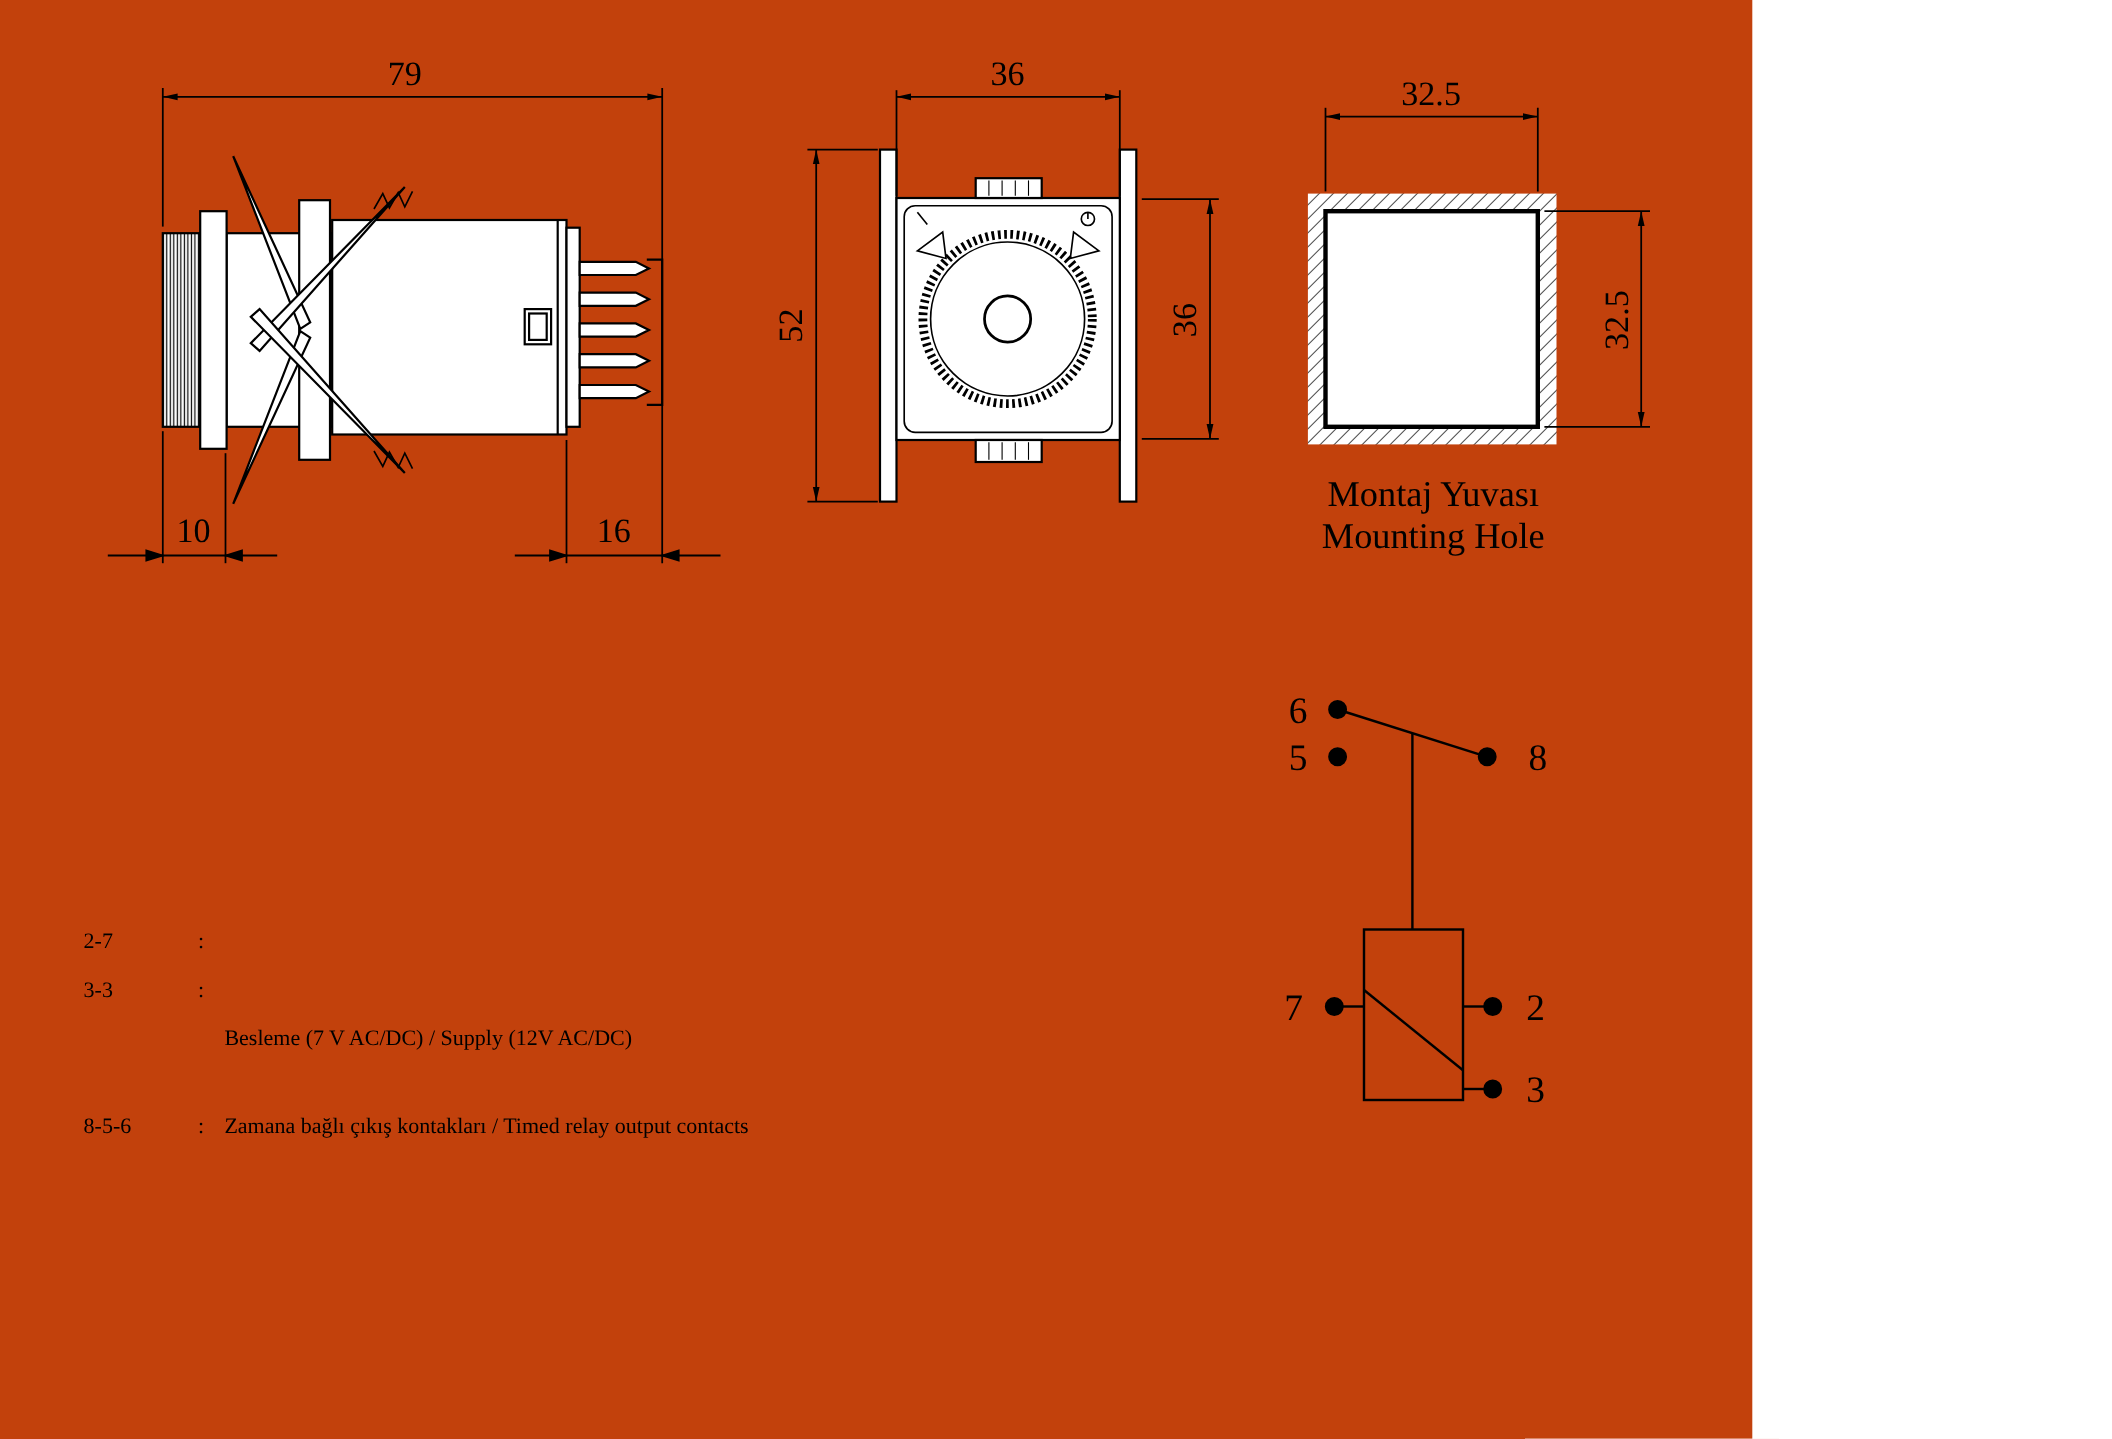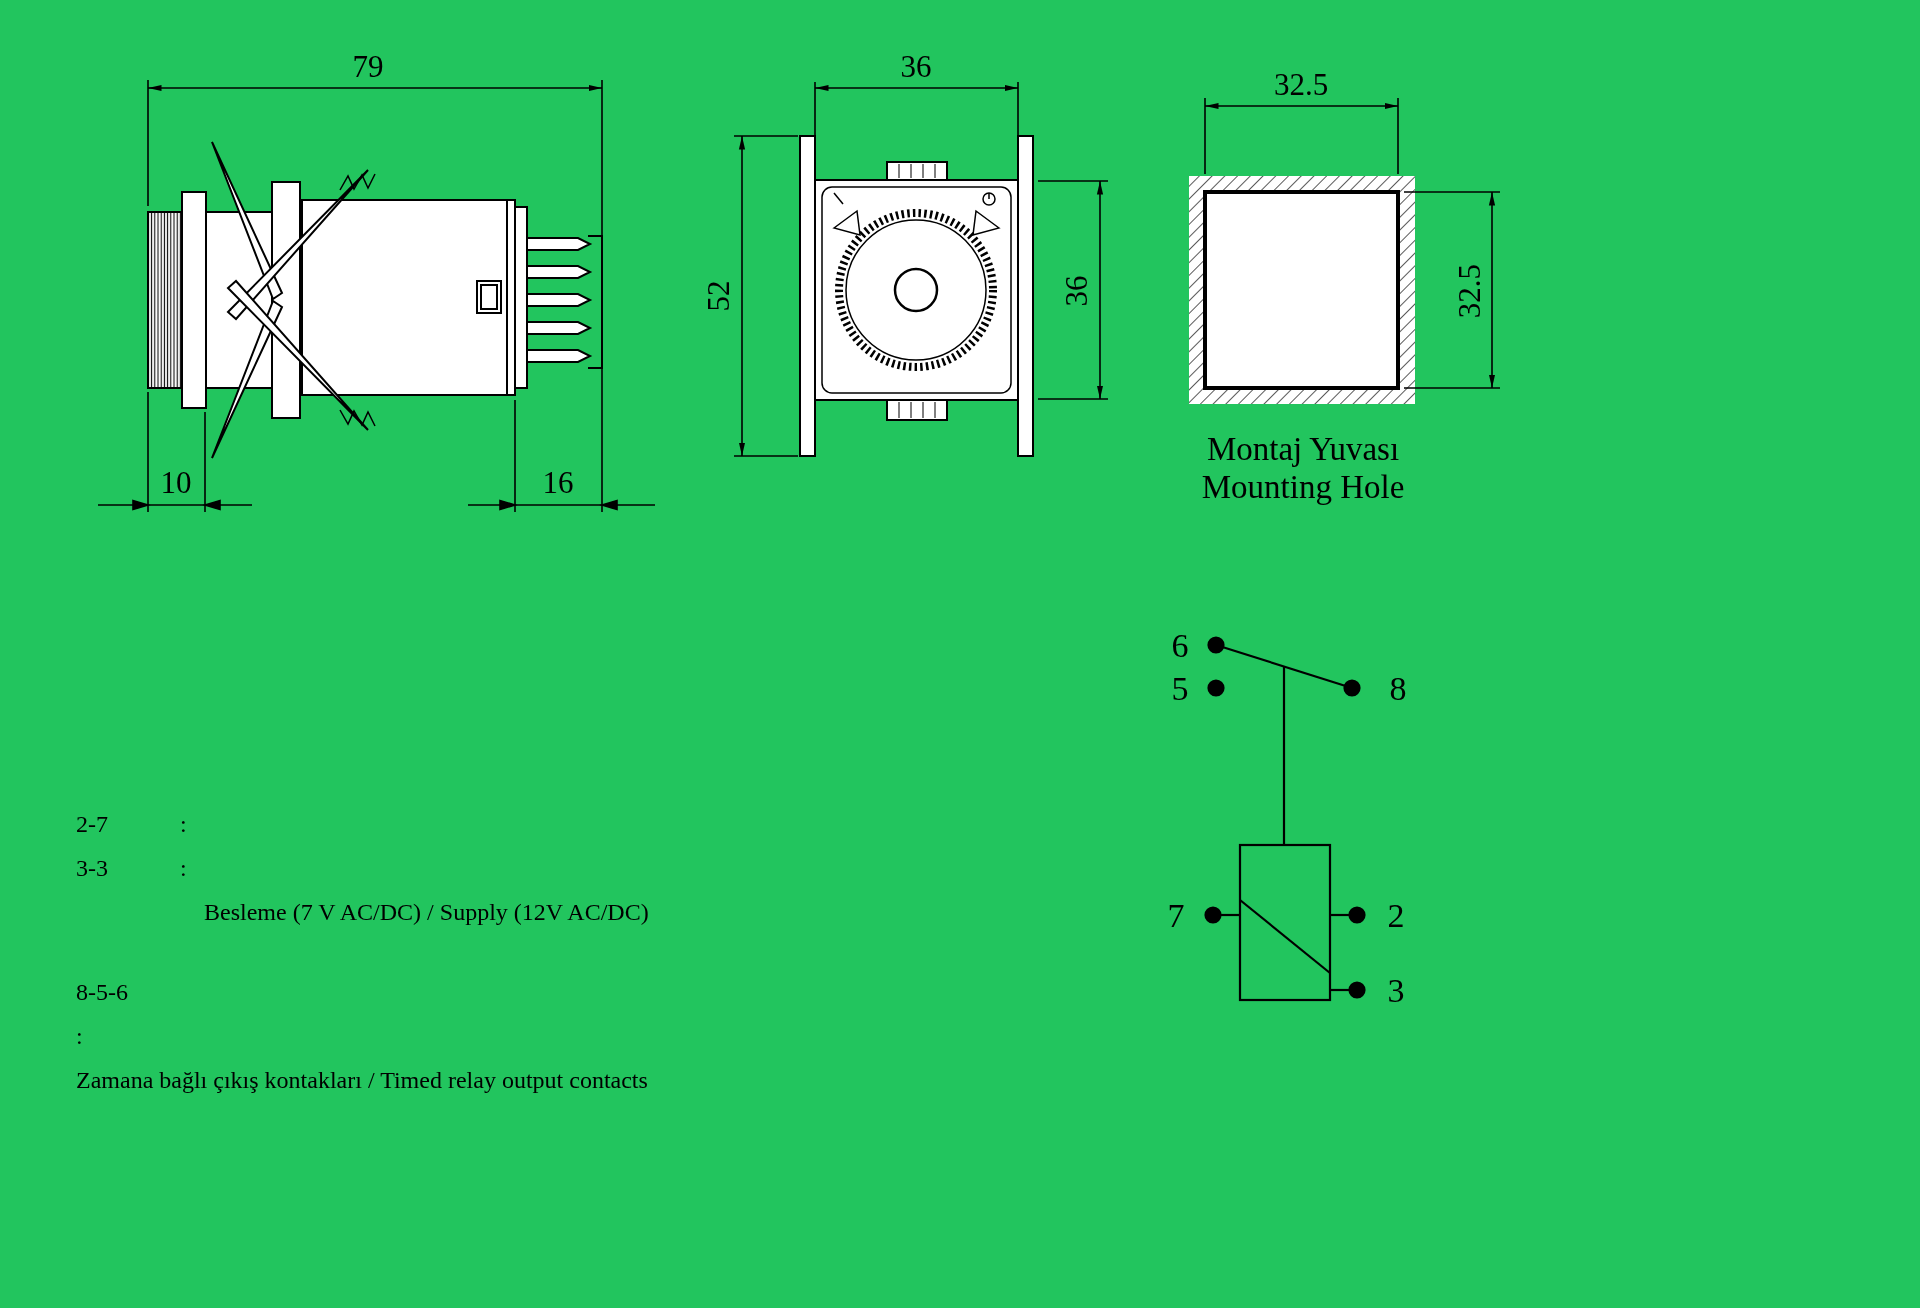--- a/index.html
+++ b/index.html
@@ -1,27 +1,27 @@
 <!DOCTYPE html>
 <html><head>
 <meta charset="utf-8">
 <style>
   html,body{margin:0;padding:0;background:#fff;}
-  .canvas{position:relative;width:1920px;height:1308px;background:#22c55e;overflow:hidden;
+  .canvas{position:relative;width:1593px;height:1308px;background:#c2410c;overflow:hidden;
           font-family:"Liberation Serif",serif;color:#000;}
   svg{position:absolute;left:0;top:0;}
   svg text{stroke:none;fill:#000;}
   .dim-text{font-family:"Liberation Serif",serif;font-size:31px;text-anchor:middle;}
   .label-text{font-family:"Liberation Serif",serif;font-size:33px;text-anchor:middle;}
   .pin-text{font-family:"Liberation Serif",serif;font-size:34px;text-anchor:middle;}
-  .legend{position:absolute;left:76px;top:802px;font-size:24px;line-height:44px;}
+  .legend{position:absolute;left:76px;top:834px;font-size:20px;line-height:44px;}
   .legend-row{display:flex;align-items:baseline;white-space:pre;}
   .lkey{display:inline-block;width:104px;}
   .lcolon{display:inline-block;width:24px;}
-  .row-gap{margin-top:36px;flex-direction:column;}
+  .row-gap{margin-top:36px;}
 </style>
 </head>
 <body>
 
 <div class="canvas">
 
 <svg width="1920" height="1308" viewBox="0 0 1920 1308">
   <defs>
     <marker id="arr" viewBox="0 0 14 8" refX="13.5" refY="4" markerWidth="14" markerHeight="8" orient="auto-start-reverse" markerUnits="userSpaceOnUse">
       <path d="M13.5,4 L0,0.9 L0,7.1 Z" fill="#000"></path>

